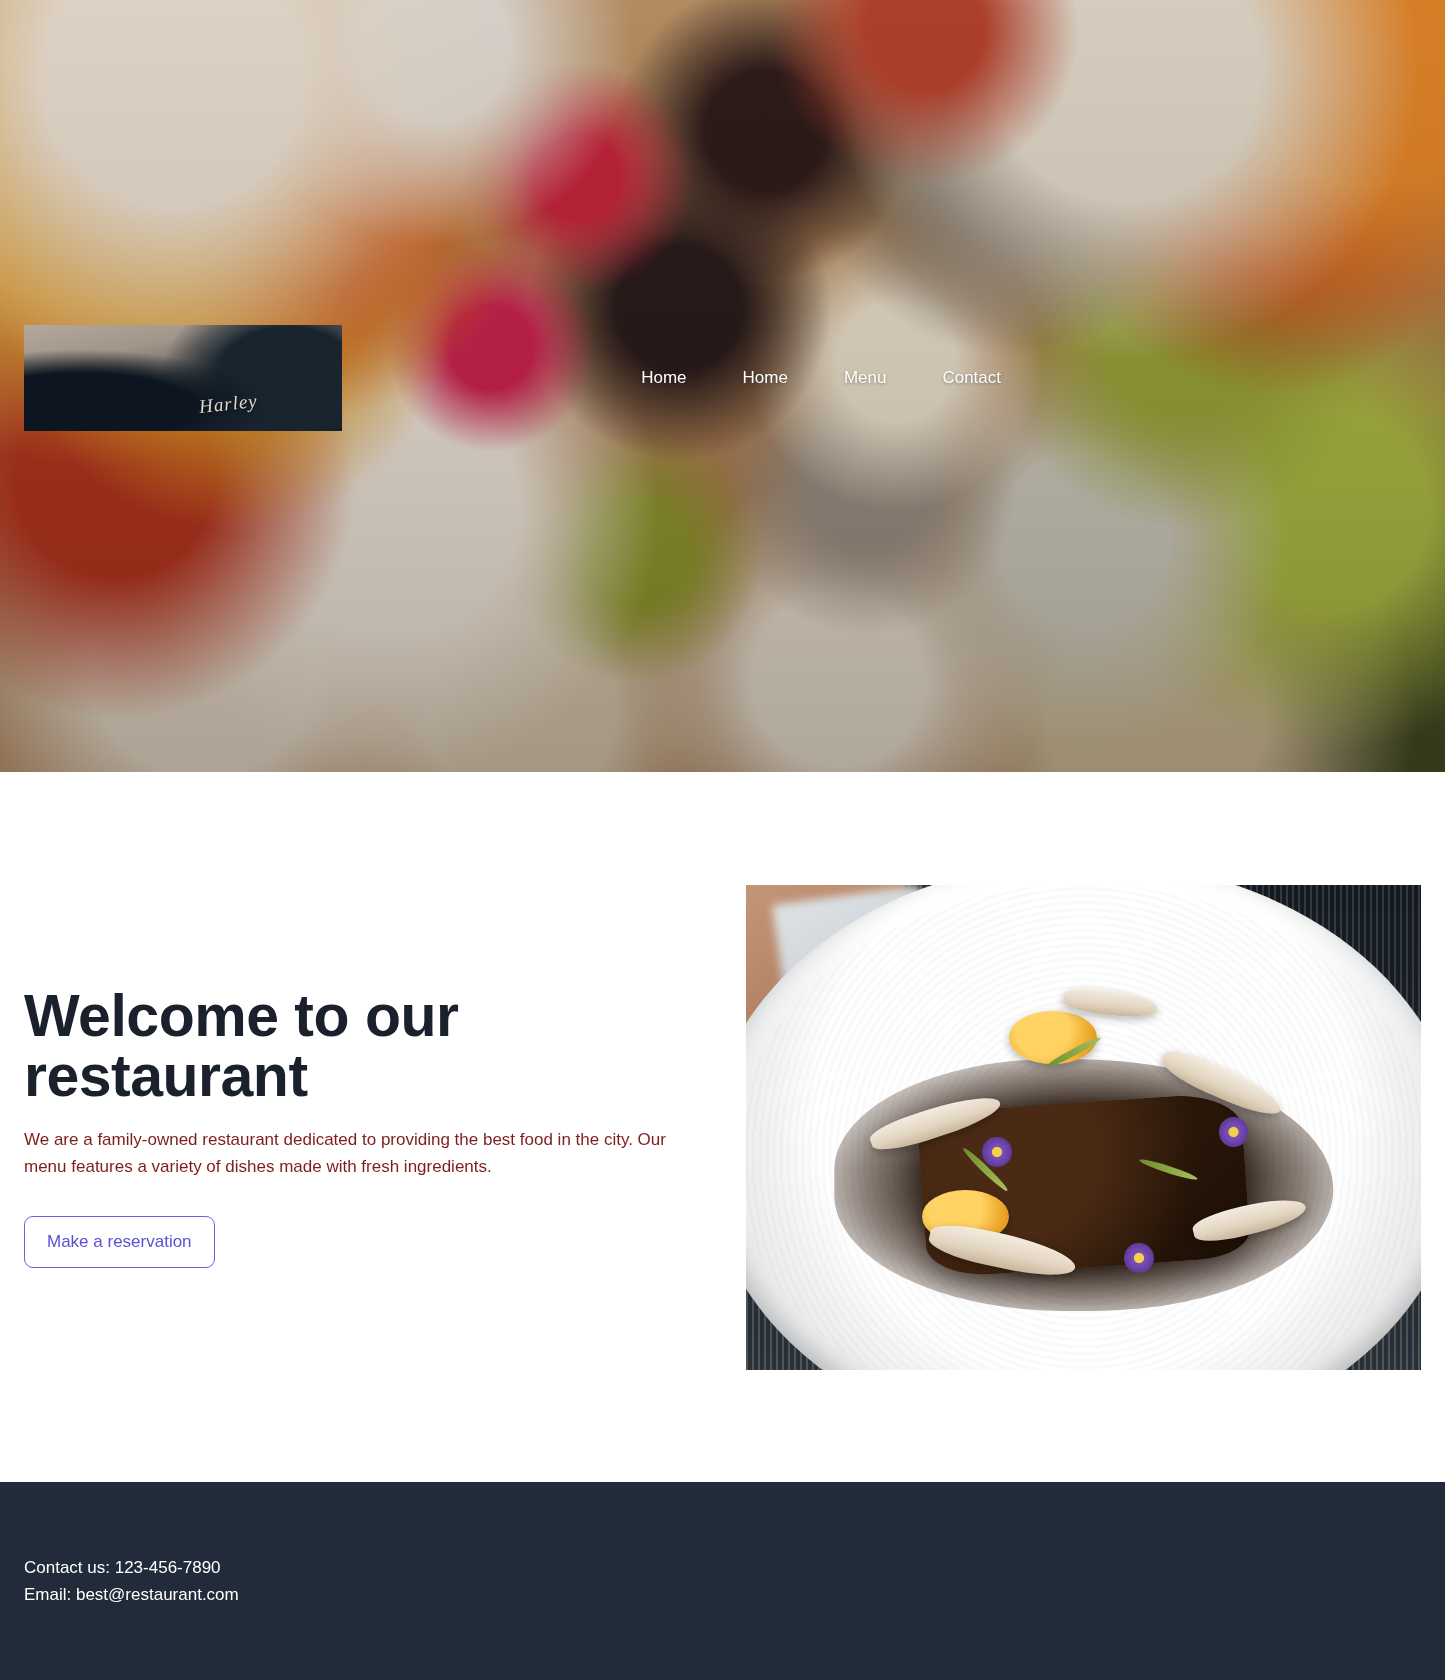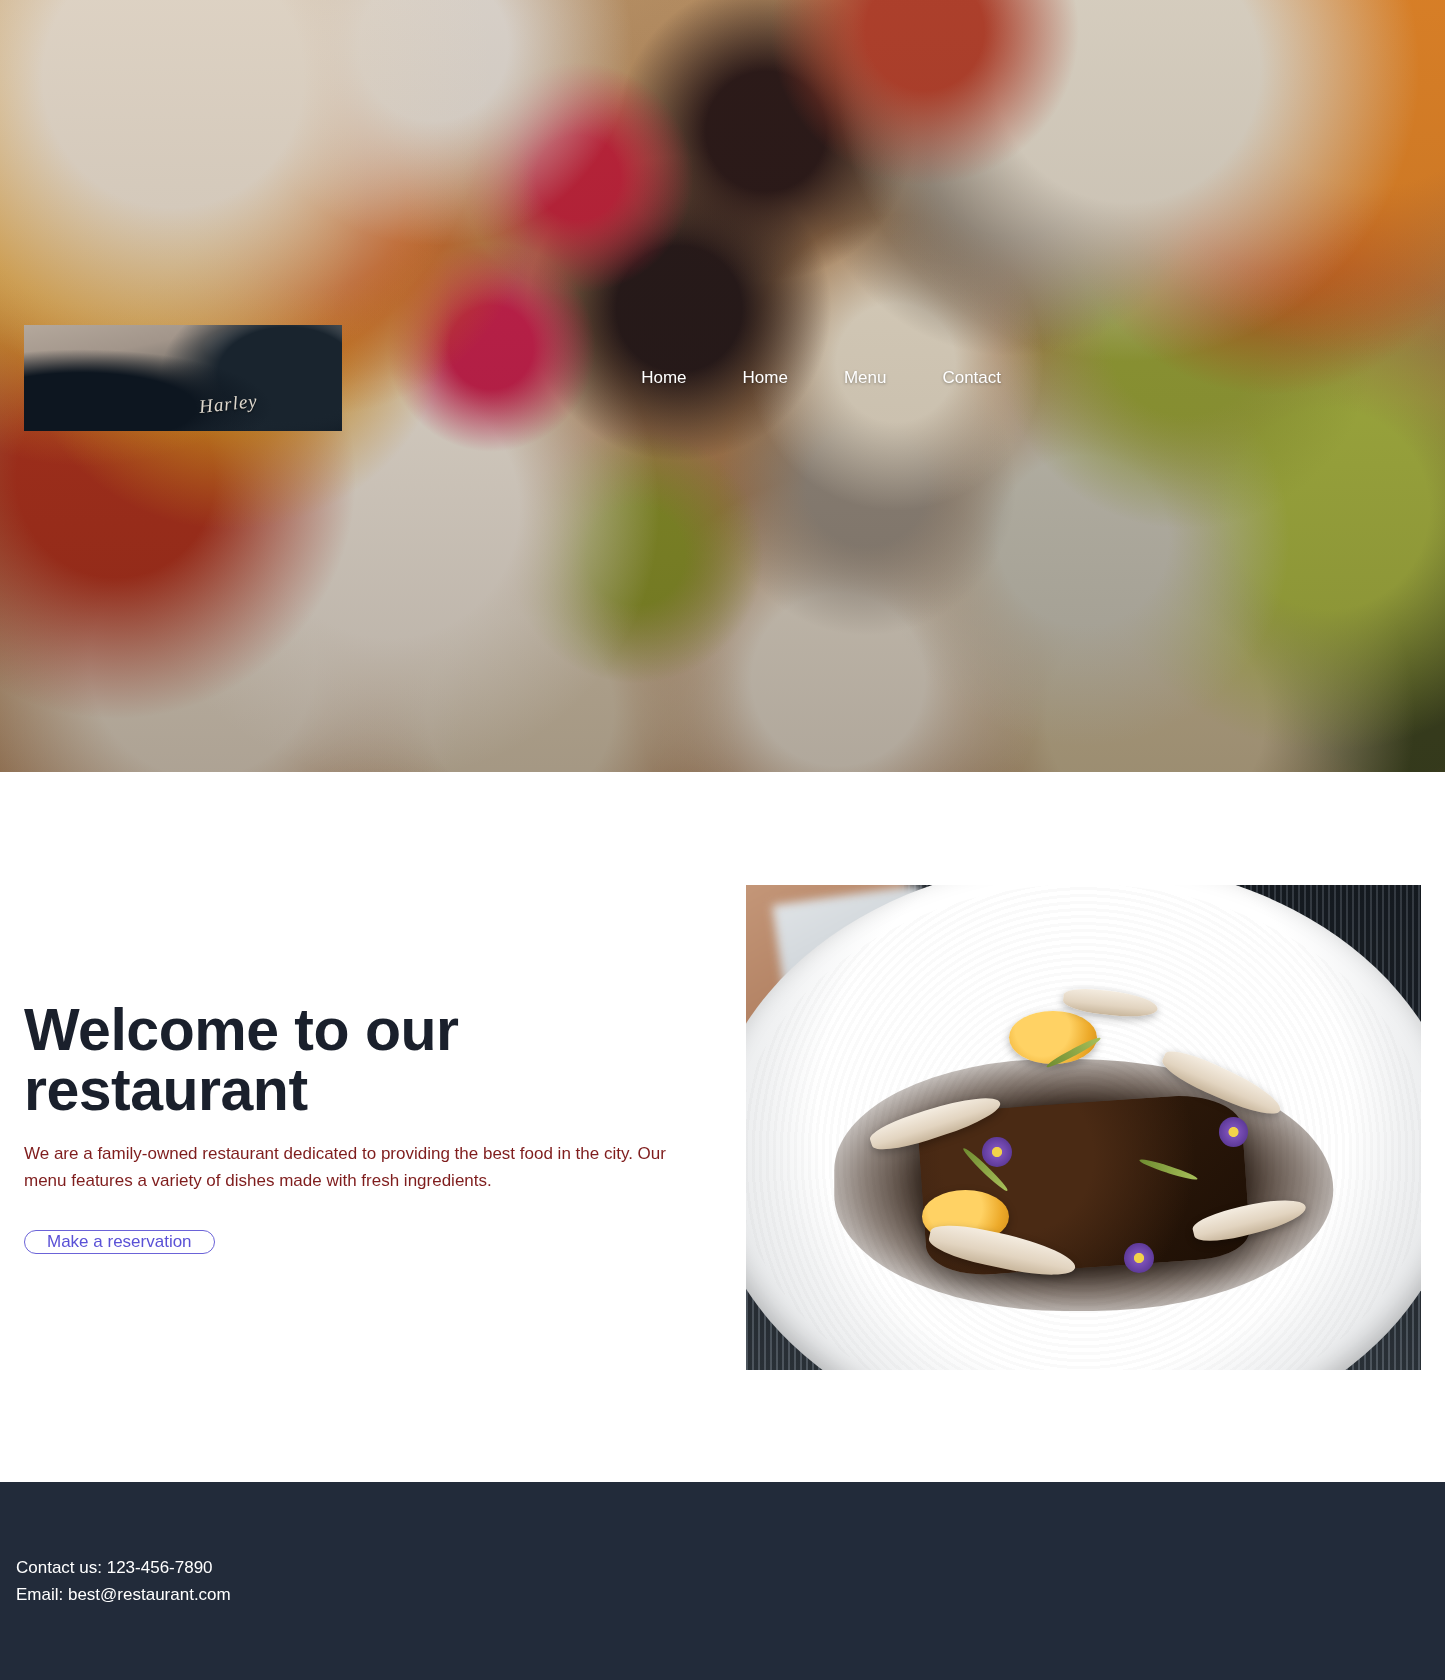--- a/index.html
+++ b/index.html
@@ -171,22 +171,22 @@
     margin-bottom: 36px;
   }
 
   .cta-button {
     display: inline-block;
     font-size: 17px;
     line-height: 20px;
     color: #5a51d6;
     background: transparent;
     border: 1px solid #6b63d8;
-    border-radius: 14px;
-    padding: 1px 22px;
+    border-radius: 9px;
+    padding: 15px 22px;
     cursor: pointer;
     font-family: "Liberation Sans", sans-serif;
   }
 
   .col-image {
     width: 723px;
     padding: 0 24px;
     flex: none;
     display: flex;
     justify-content: flex-end;
@@ -302,21 +302,21 @@
     width: 1445px;
     height: 198px;
     background: #222b3a;
     flex: none;
     display: flex;
     align-items: center;
   }
   .footer-inner {
     display: flex;
     width: 1445px;
-    padding: 0 16px;
+    padding: 0 24px;
   }
   .footer-col {
     width: 50%;
     padding-right: 24px;
   }
   .footer-col.right { padding-left: 26px; }
 
   .footer-line {
     color: #ffffff;
     font-size: 17px;

